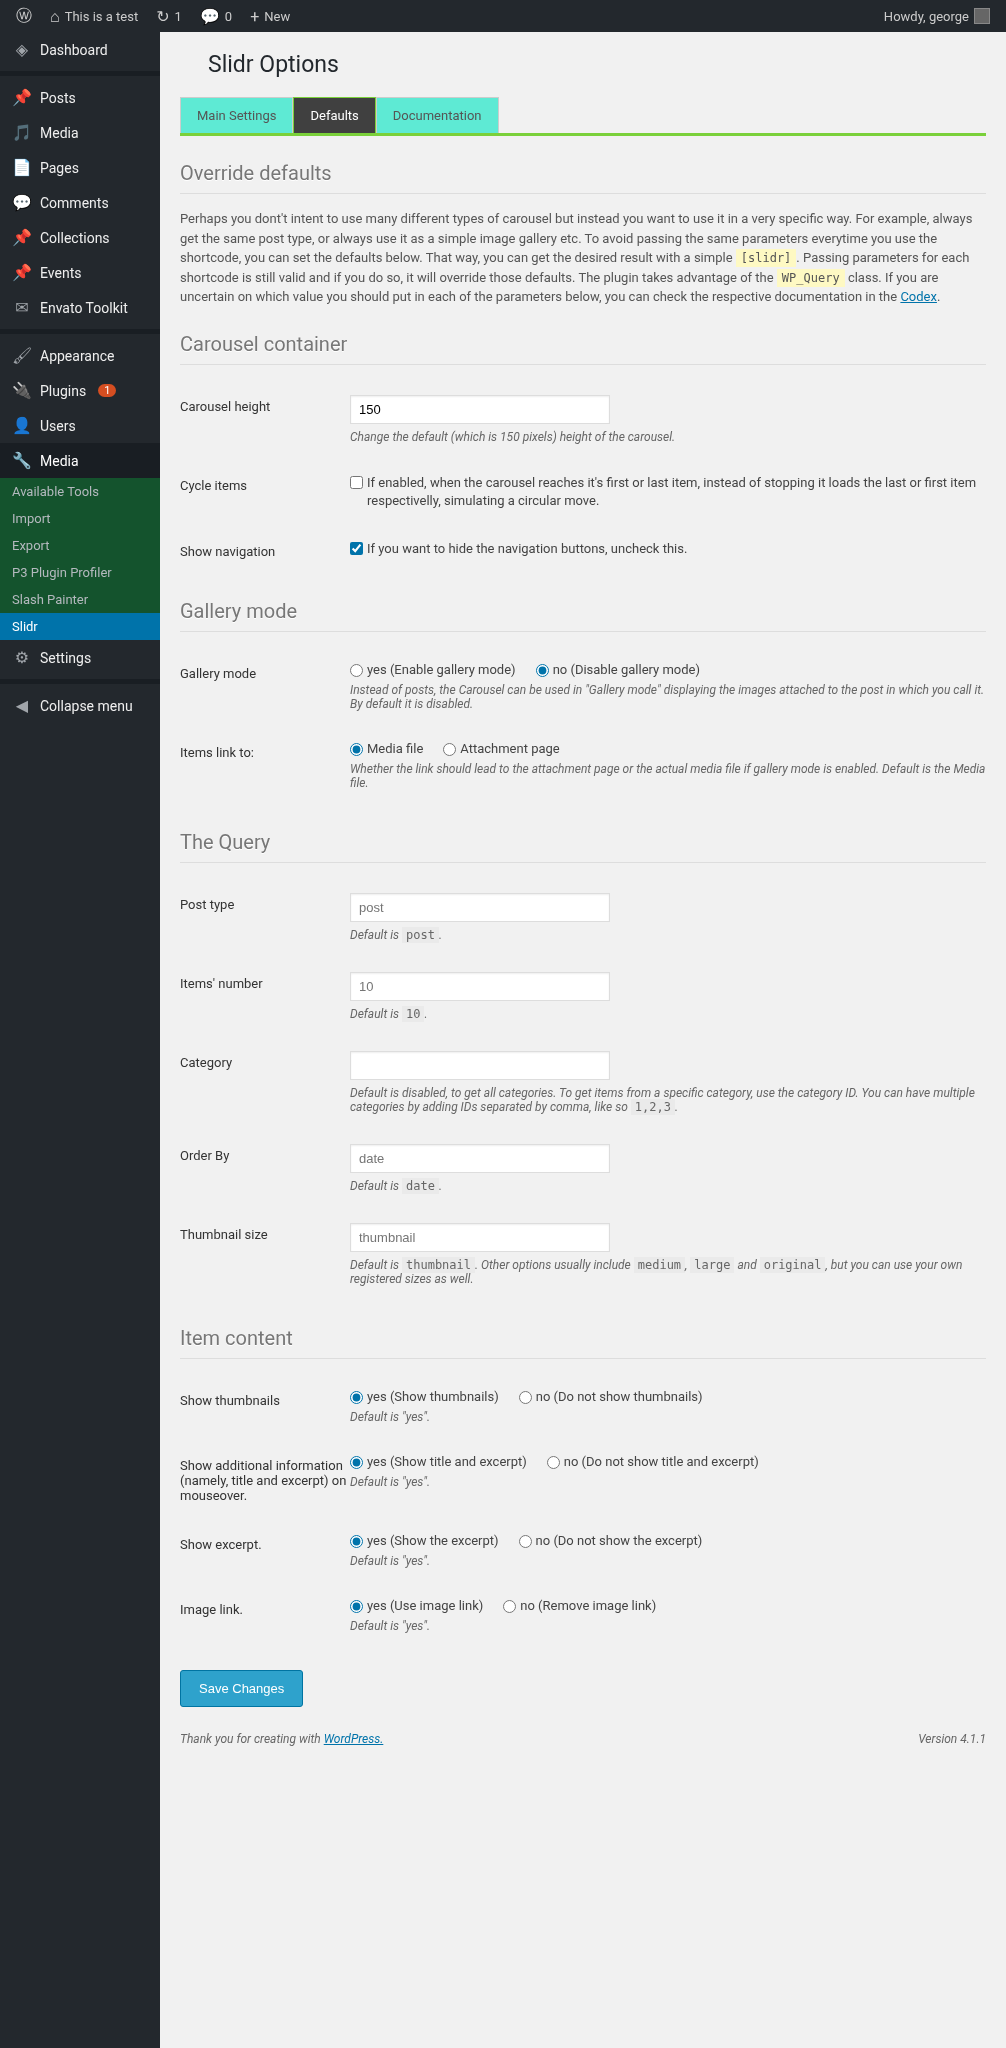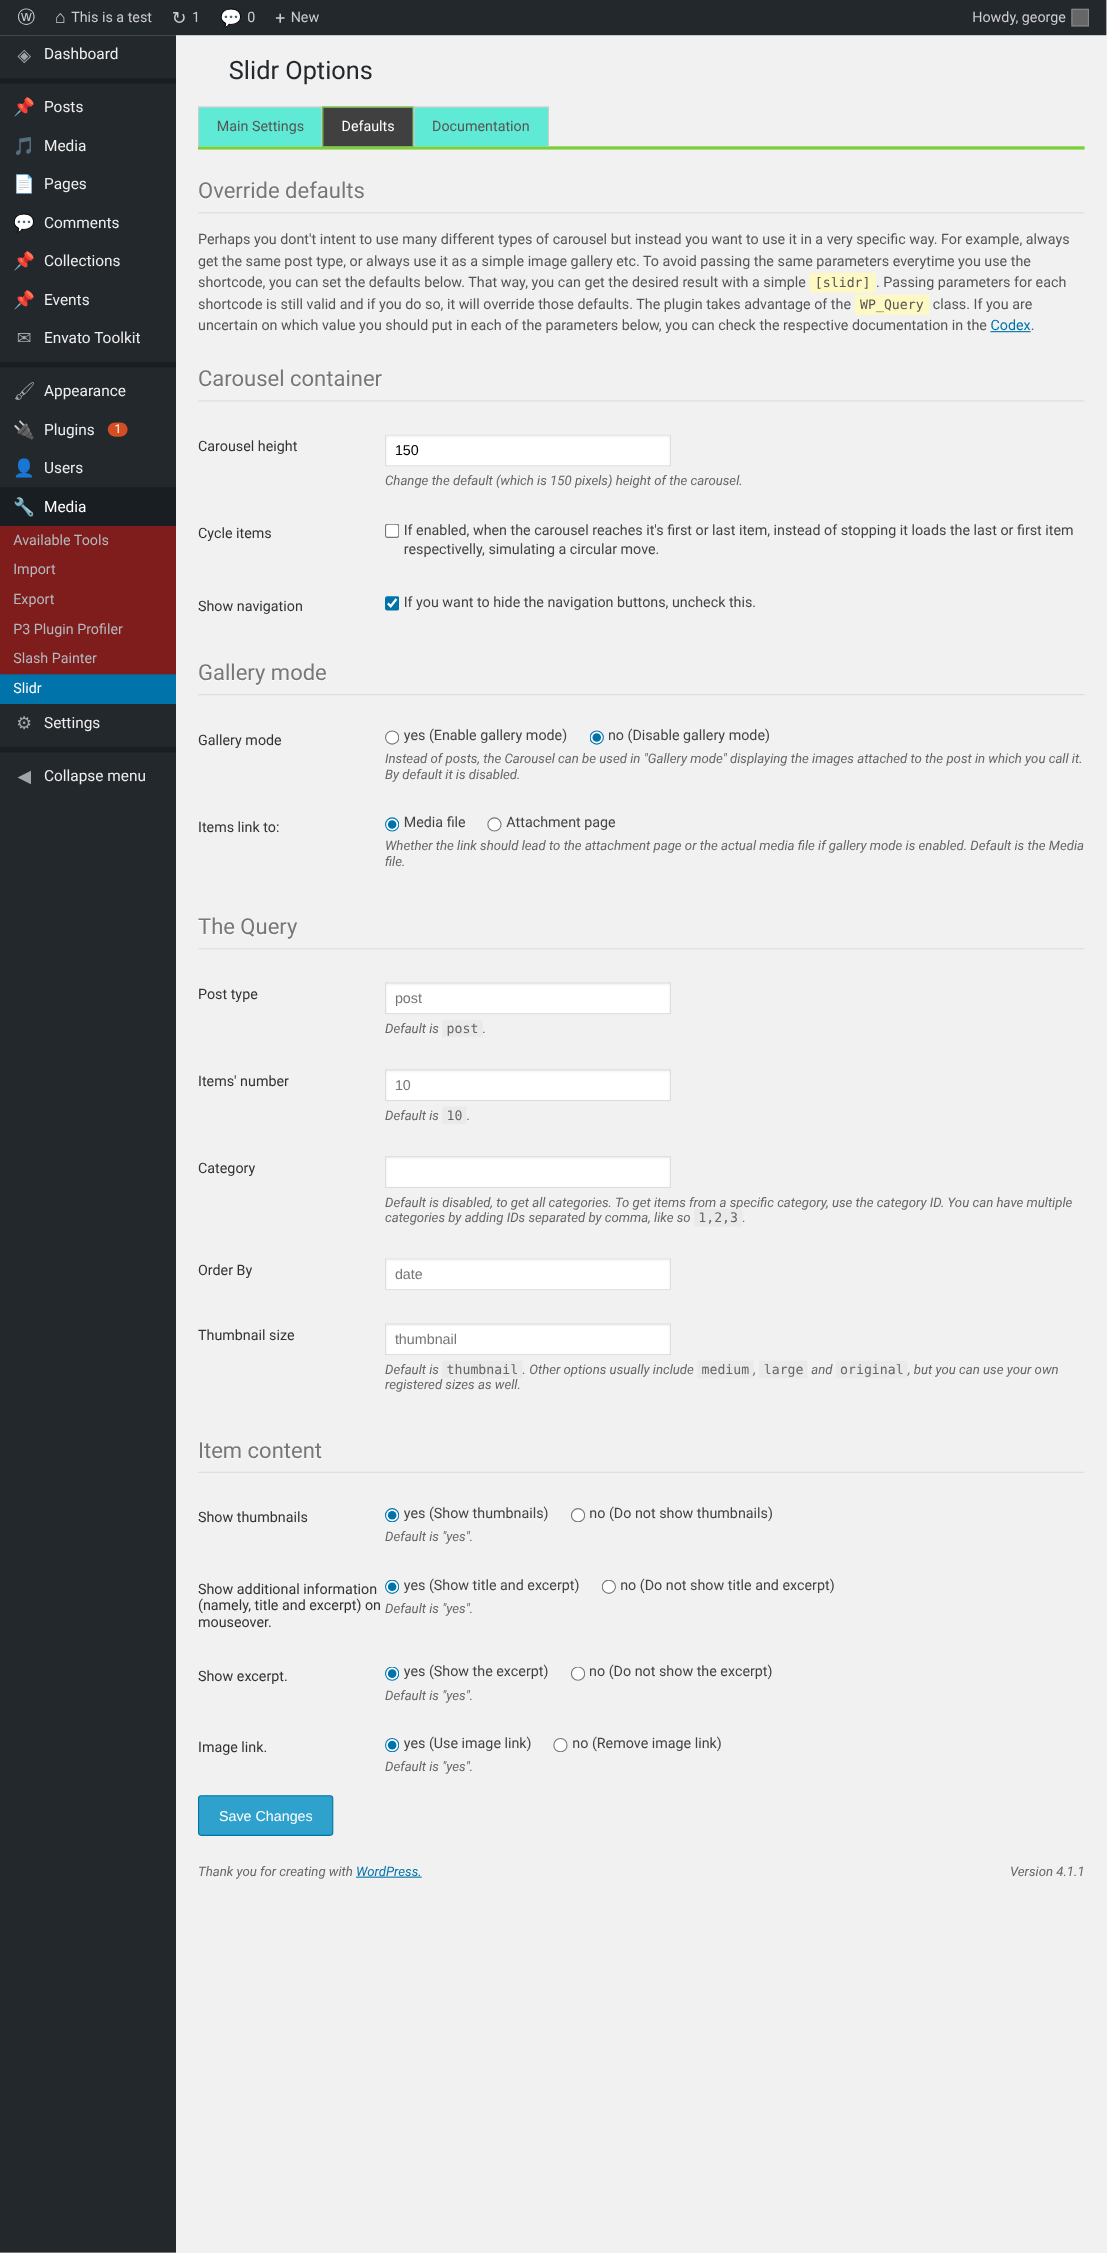--- a/index.html
+++ b/index.html
@@ -9,21 +9,21 @@
     .adminbar a { color:#ccc; text-decoration:none; padding:0 8px; display:flex; align-items:center; gap:5px; height:32px; }
     .adminbar .icon { font-size:16px; }
     .adminbar .avatar { width:16px; height:16px; background:#666; display:inline-block; border:1px solid #888; }
     .shell { display:flex; min-height:calc(100vh - 32px); }
     .sidebar { width:160px; background:#23282d; color:#eee; font-size:14px; }
     .sidebar .menu-item { display:flex; align-items:center; gap:8px; padding:8px 12px; color:#eee; text-decoration:none; cursor:pointer; position:relative; }
     .sidebar .menu-item .micon { width:20px; text-align:center; color:#a0a5aa; font-size:16px; }
     .sidebar .menu-item.open { background:#191e23; color:#fff; }
     .sidebar .menu-item.open .micon { color:#fff; }
     .sidebar .menu-item.open::after { content:""; position:absolute; right:-8px; top:50%; transform:translateY(-50%); border:8px solid transparent; border-right-color:#f1f1f1; }
-    .sidebar .submenu { background:#7f1d1d; }
+    .sidebar .submenu { background:#14532d; }
     .sidebar .submenu .sub-item { display:block; padding:6px 12px; color:#b4b9be; font-size:13px; text-decoration:none; cursor:pointer; }
     .sidebar .submenu .sub-item.current { background:#0073aa; color:#fff; }
     .sidebar .badge { background:#d54e21; color:#fff; border-radius:9px; padding:0 6px; font-size:11px; margin-left:4px; }
     .sidebar .separator { height:5px; background:#191e23; margin:4px 0; }
     .content { flex:1; padding:10px 20px 40px 20px; }
     .content h1 { font-size:23px; font-weight:400; color:#23282d; padding:9px 0 4px 0;margin-left:28px; }
     .tabs { display:flex; border-bottom:3px solid #7ad03a; margin:15px 0 20px 0; }
     .tab { padding:10px 16px; background:#5eead4; border:1px solid #ccc; border-bottom:none; color:#555; font-size:13px; cursor:pointer; margin-right:0; }
     .tab.active { background:#404040; color:#fff; border-color:#7ad03a; }
     .section-title { font-size:20px; font-weight:400; color:#777; margin:25px 0 15px 0; text-shadow:0 1px 0 #fff; border-bottom:1px solid #ddd; padding-bottom:8px; }
@@ -33,21 +33,21 @@
     .form-row { display:flex; align-items:flex-start; padding:15px 0; }
     .form-label { width:170px; flex-shrink:0; padding-top:4px; font-size:13px; color:#333; }
     .form-field { flex:1; }
     .form-field input[type=text] { width:260px; padding:6px 8px; border:1px solid #ddd; background:#fff; font-size:13px; box-shadow:inset 0 1px 2px rgba(0,0,0,.07); }
     .form-field .desc { display:block; margin-top:6px; font-size:12px; font-style:italic; color:#666; }
     .form-field .desc code { background:#eaeaea; padding:1px 4px; font-style:normal; }
     .radio-group { display:flex; gap:20px; align-items:center; flex-wrap:wrap; }
     .radio-opt, .check-opt { display:flex; align-items:flex-start; gap:4px; font-size:13px; }
     .radio-opt input, .check-opt input { margin-top:2px; accent-color:#0073aa; }
     .check-opt .chk-label { line-height:1.4; }
-    .btn-primary { background:#2ea2cc; border:1px solid #0074a2; color:#fff; padding:10px 18px; font-size:13px; cursor:pointer; border-radius:3px; margin-top:4px; }
+    .btn-primary { background:#2ea2cc; border:1px solid #0074a2; color:#fff; padding:10px 18px; font-size:13px; cursor:pointer; border-radius:3px; margin-top:22px; }
     .footer { display:flex; justify-content:space-between; padding:25px 0 0; color:#666; font-size:12px; font-style:italic; }
     .footer a { color:#0073aa; }
   </style>
 </head>
 <body>
 
 <div class="adminbar">
   <div class="adminbar-left">
     <a>
         <span class="icon">ⓦ</span>
@@ -247,20 +247,21 @@
       <div class="form-label">Category</div>
       <div class="form-field">
         <input type="text" style="">
         <span class="desc"><span>Default is disabled, to get all categories. To get items from a specific category, use the category ID. You can have multiple categories by adding IDs separated by comma, like so </span><code>1,2,3</code>.</span>
       </div>
     </div>
     <div class="form-row">
       <div class="form-label">Order By</div>
       <div class="form-field">
         <input type="text" placeholder="date" style="">
+        <span class="desc"><span>Default is </span><code>date</code>.</span>
       </div>
     </div>
     <div class="form-row">
       <div class="form-label">Thumbnail size</div>
       <div class="form-field">
         <input type="text" placeholder="thumbnail" style="">
         <span class="desc"><span>Default is </span><code>thumbnail</code><span>. Other options usually include </span><code>medium</code><span>, </span><code>large</code><span> and </span><code>original</code><span>, but you can use your own registered sizes as well.</span></span>
       </div>
     </div>
 

